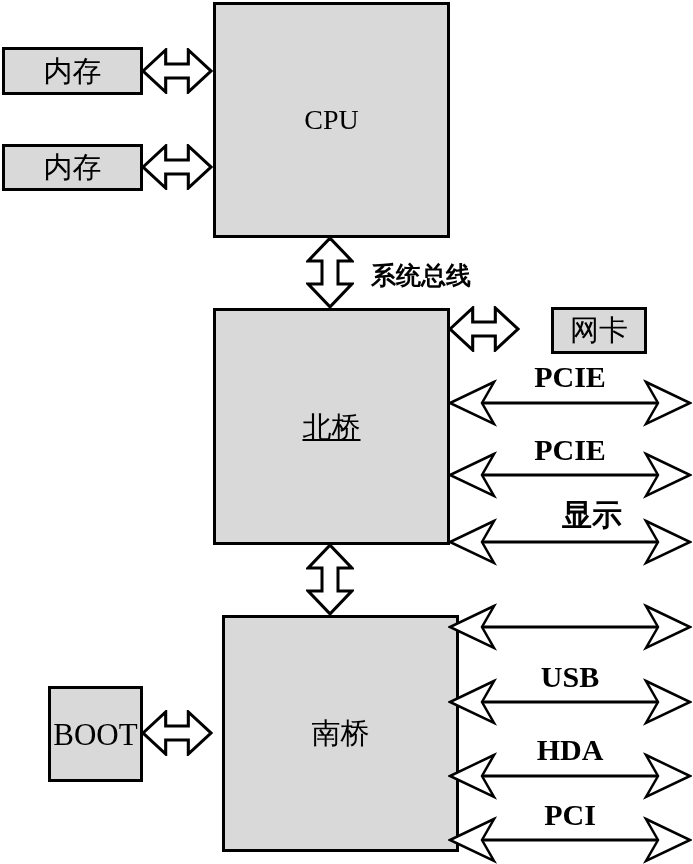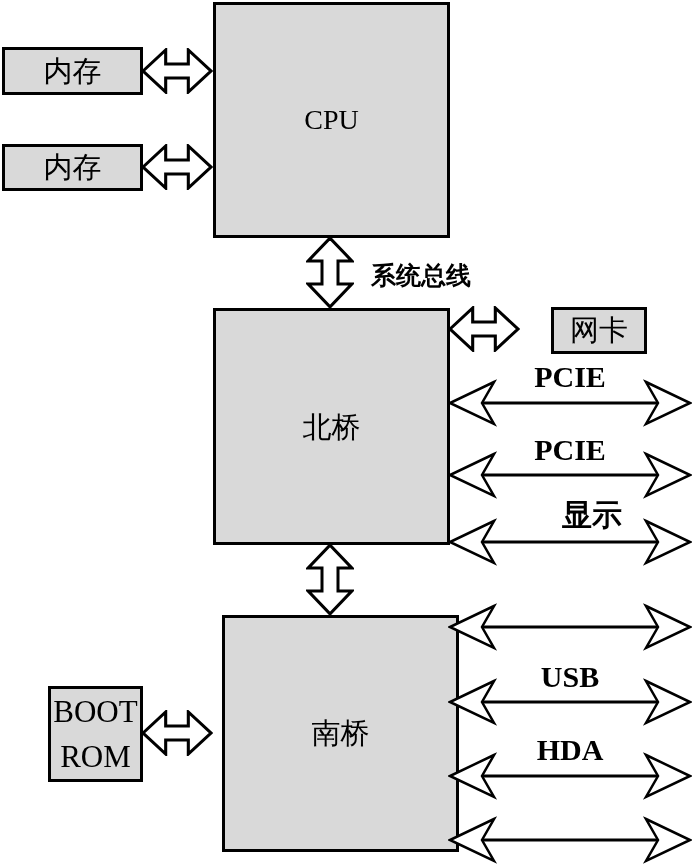--- a/index.html
+++ b/index.html
@@ -8,21 +8,21 @@
     font-family:"Liberation Serif","DejaVu Serif",serif;color:#000;
   }
   .box{
     position:absolute;box-sizing:border-box;background:#d9d9d9;border:3px solid #000;
     display:flex;flex-direction:column;align-items:center;justify-content:center;
     text-align:center;line-height:1.0;
   }
   .box .lbl{display:block;}
   .cjk29{font-size:29px;}
   .cpu-lbl{font-size:28px;}
-  .nb-line{font-size:29px;line-height:52px;}
+  .nb-line{font-size:29px;line-height:52px;text-decoration:underline;}
   .boot-line{font-size:31px;line-height:45px;}
   .bus-label{
     position:absolute;left:450px;width:240px;text-align:center;
     font-size:30px;line-height:38px;font-weight:bold;white-space:nowrap;
   }
   .sysbus-label{
     position:absolute;left:371px;top:257px;font-size:25px;line-height:38px;
     font-weight:bold;white-space:nowrap;
   }
   svg{position:absolute;display:block;}
@@ -51,21 +51,20 @@
   <div class="box" style="left:519px;top:307px;width:96px;height:47px;margin-left:32px;">
     <span class="lbl cjk29">网卡</span>
   </div>
 
   <div class="box" style="left:222px;top:615px;width:237px;height:237px;">
     <span class="lbl cjk29">南桥</span>
   </div>
 
   <div class="box" style="left:48px;top:686px;width:95px;height:96px;">
     <span class="lbl boot-line">BOOT</span>
-    <span class="lbl boot-line">ROM</span>
   </div>
 
   <svg style="left:141px;top:48px;" width="72" height="46" viewBox="0 0 70 46" preserveAspectRatio="none">
     <polygon points="2,23 24,2 24,16 46,16 46,2 68,23 46,44 46,30 24,30 24,44" fill="#ffffff" stroke="#000000" stroke-width="3" stroke-linejoin="miter"></polygon>
   </svg>
 
   <svg style="left:141px;top:144px;" width="72" height="46" viewBox="0 0 70 46" preserveAspectRatio="none">
     <polygon points="2,23 24,2 24,16 46,16 46,2 68,23 46,44 46,30 24,30 24,44" fill="#ffffff" stroke="#000000" stroke-width="3" stroke-linejoin="miter"></polygon>
   </svg>
 
@@ -126,14 +125,15 @@
     <path d="M46,3 L2,24 L46,45 L34,24 Z" fill="#ffffff" stroke="#000000" stroke-width="2.5" stroke-linejoin="miter"></path>
     <path d="M198,3 L242,24 L198,45 L210,24 Z" fill="#ffffff" stroke="#000000" stroke-width="2.5" stroke-linejoin="miter"></path>
   </svg>
 
   <div class="sysbus-label">系统总线</div>
   <div class="bus-label" style="top:358px;">PCIE</div>
   <div class="bus-label" style="top:431px;">PCIE</div>
   <div class="bus-label" style="top:496px;margin-left:22px;">显示</div>
   <div class="bus-label" style="top:731px;">HDA</div>
   <div class="bus-label" style="top:658px;">USB</div>
+  <div class="bus-label" style="top:796px;">PCI</div>
 
 </div>
 
 </body></html>

